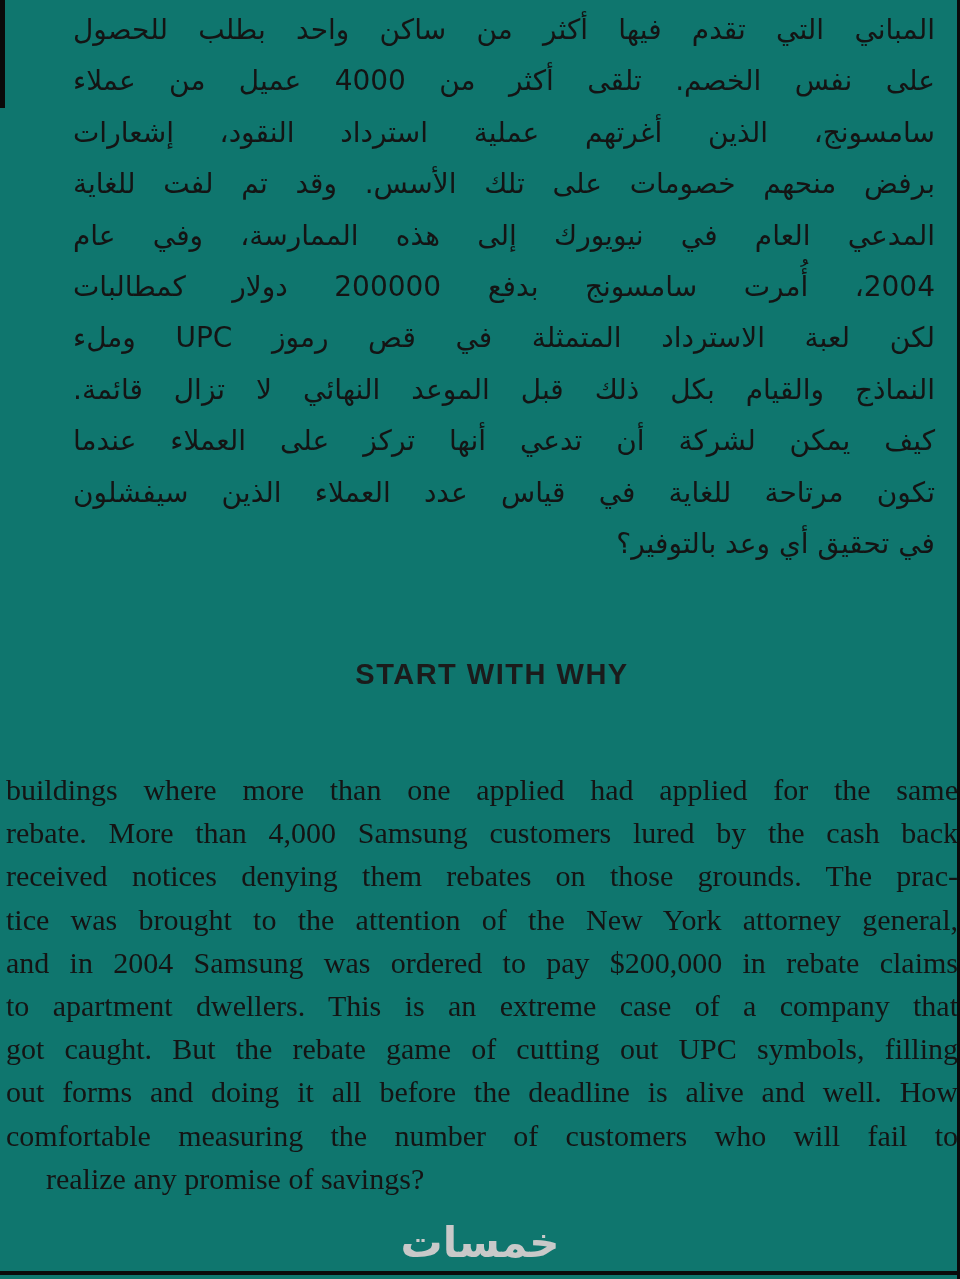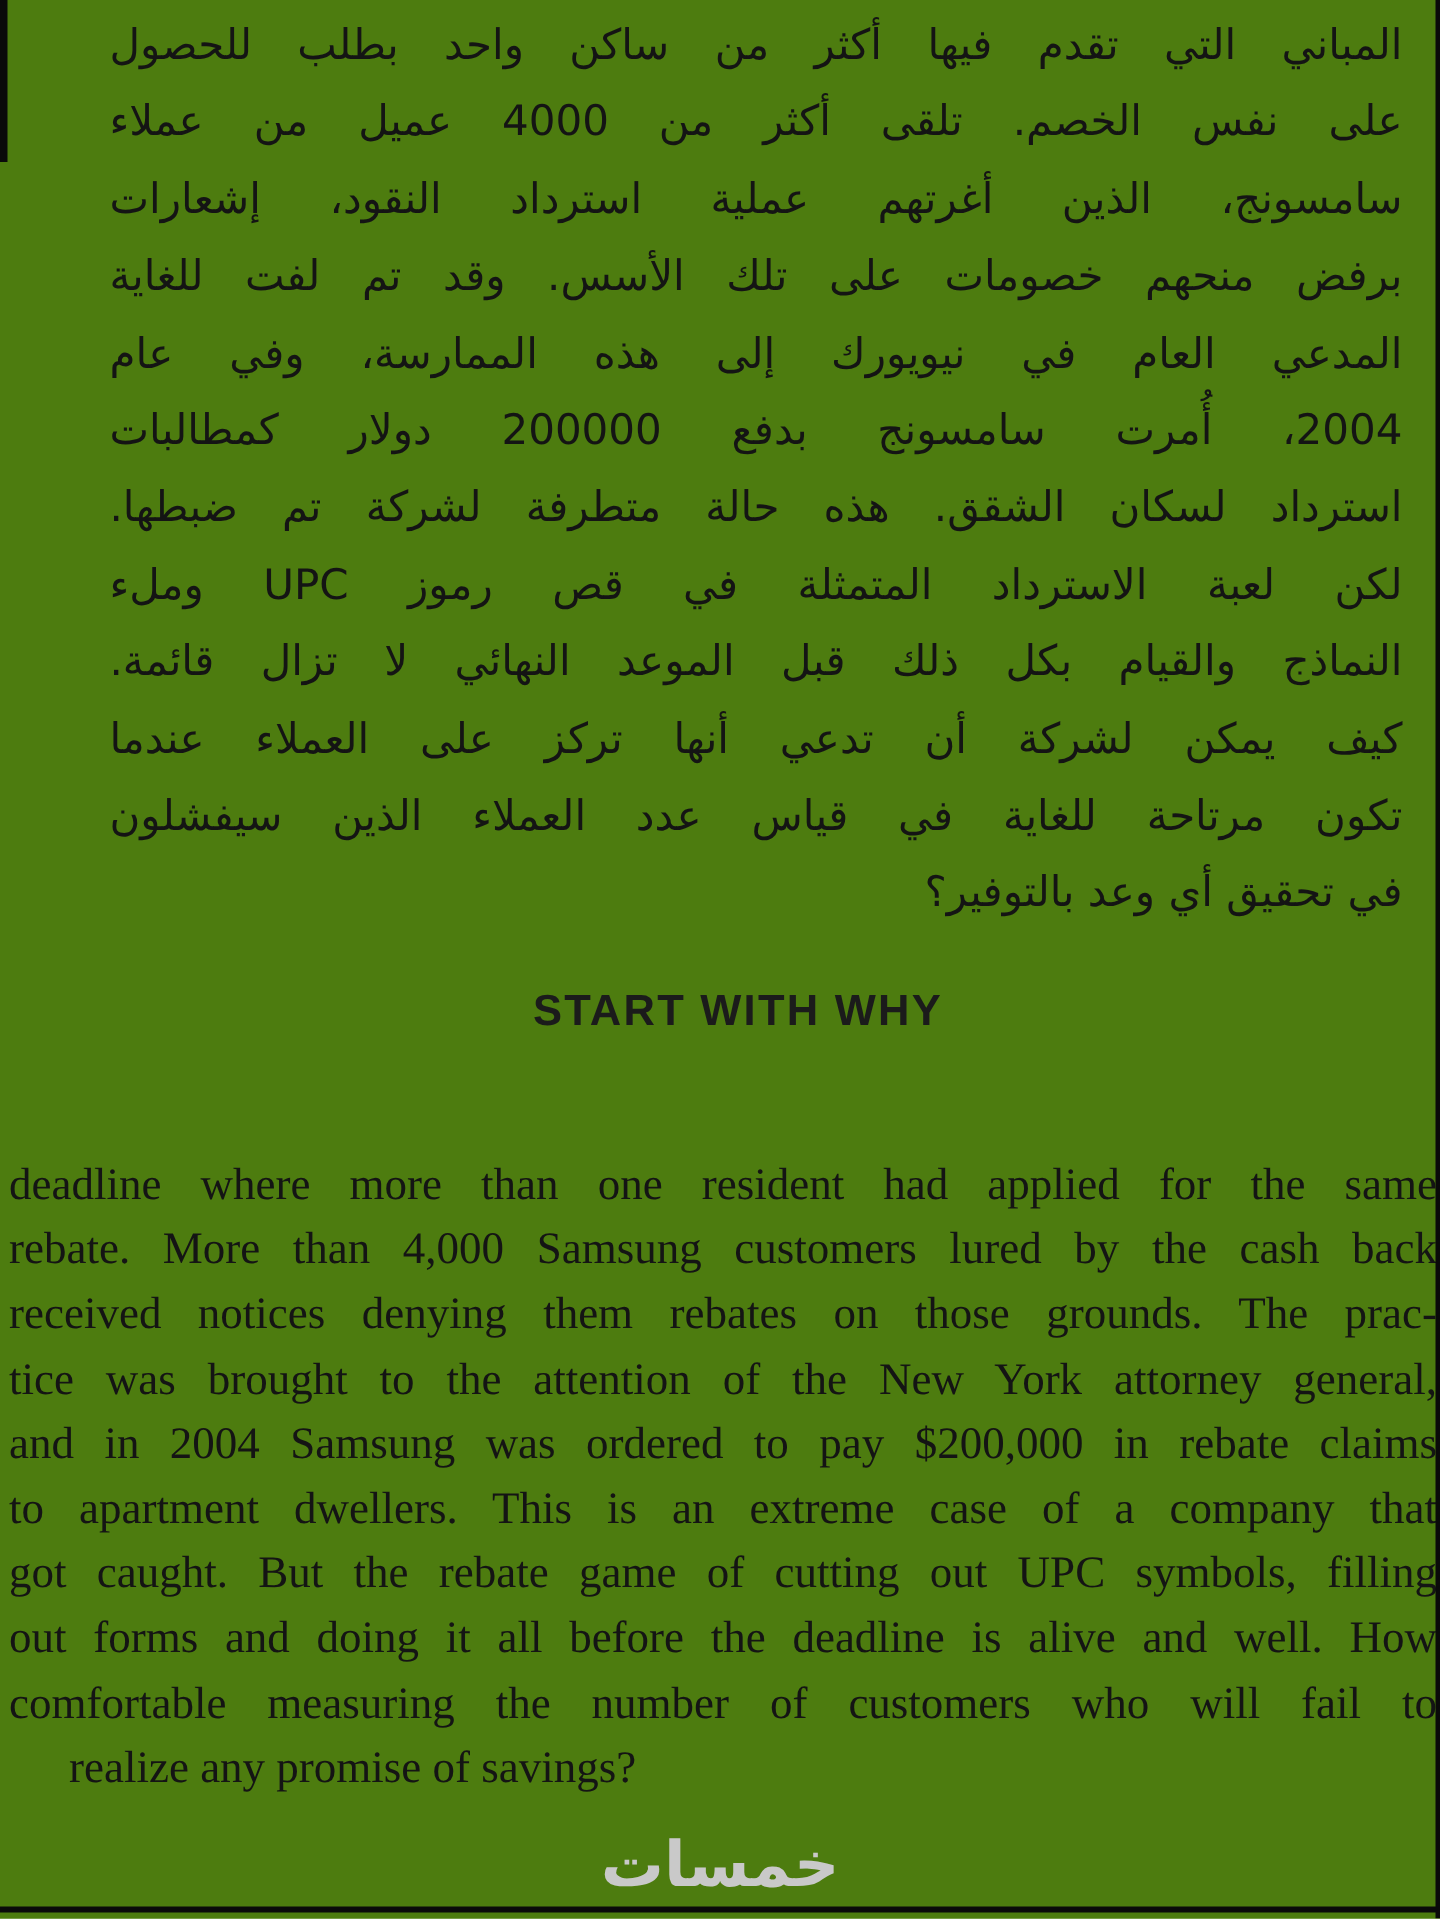--- a/index.html
+++ b/index.html
@@ -11,21 +11,21 @@
     height: 1279px;
     overflow: hidden;
     background: #fdfcf5;
     font-family: "DejaVu Sans", sans-serif;
   }
   .page {
     position: relative;
     width: 960px;
     height: 1279px;
     overflow: hidden;
-    background: #4d7c0f;
+    background: #0f766e;
     color: #141414;
   }
 
   
   .arabic-block {
     position: absolute;
     top: 4px;
     right: 25px;
     left: 73px;
     direction: rtl;
@@ -124,32 +124,31 @@
 
 <div class="page">
 
   <div class="arabic-block" dir="rtl">
     <div class="ar-line">المباني التي تقدم فيها أكثر من ساكن واحد بطلب للحصول</div>
     <div class="ar-line">على نفس الخصم. تلقى أكثر من 4000 عميل من عملاء</div>
     <div class="ar-line">سامسونج، الذين أغرتهم عملية استرداد النقود، إشعارات</div>
     <div class="ar-line">برفض منحهم خصومات على تلك الأسس. وقد تم لفت للغاية</div>
     <div class="ar-line">المدعي العام في نيويورك إلى هذه الممارسة، وفي عام</div>
     <div class="ar-line">2004، أُمرت سامسونج بدفع 200000 دولار كمطالبات</div>
-    <div class="ar-line">استرداد لسكان الشقق. هذه حالة متطرفة لشركة تم ضبطها.</div>
     <div class="ar-line">لكن لعبة الاسترداد المتمثلة في قص رموز UPC وملء</div>
     <div class="ar-line">النماذج والقيام بكل ذلك قبل الموعد النهائي لا تزال قائمة.</div>
     <div class="ar-line">كيف يمكن لشركة أن تدعي أنها تركز على العملاء عندما</div>
     <div class="ar-line">تكون مرتاحة للغاية في قياس عدد العملاء الذين سيفشلون</div>
     <div class="ar-line last">في تحقيق أي وعد بالتوفير؟</div>
   </div>
 
   <h1 class="heading">START WITH WHY</h1>
 
   <div class="english-block">
-    <div class="en-line">deadline where more than one resident had applied for the same</div>
+    <div class="en-line">buildings where more than one applied had applied for the same</div>
     <div class="en-line">rebate. More than 4,000 Samsung customers lured by the cash back</div>
     <div class="en-line">received notices denying them rebates on those grounds. The prac-</div>
     <div class="en-line">tice was brought to the attention of the New York attorney general,</div>
     <div class="en-line">and in 2004 Samsung was ordered to pay $200,000 in rebate claims</div>
     <div class="en-line">to apartment dwellers. This is an extreme case of a company that</div>
     <div class="en-line">got caught. But the rebate game of cutting out UPC symbols, filling</div>
     <div class="en-line">out forms and doing it all before the deadline is alive and well. How</div>
     <div class="en-line">comfortable measuring the number of customers who will fail to</div>
     <div class="en-line last">realize any promise of savings?</div>
   </div>

